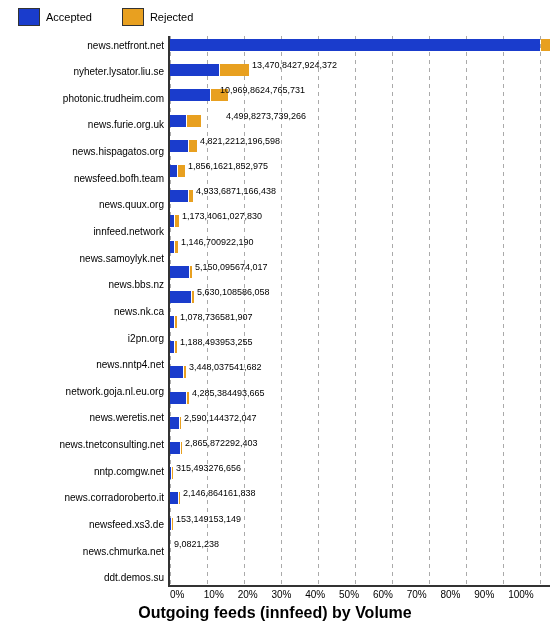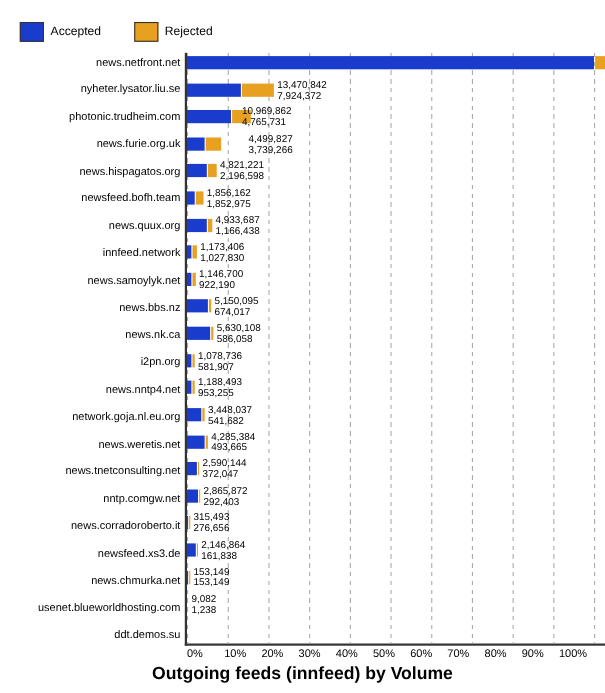--- a/index.html
+++ b/index.html
@@ -7,21 +7,21 @@
       background: #ffffff;
       font-family: Arial, sans-serif;
       font-size: 11px;
       width: 550px;
       height: 630px;
       overflow: hidden;
     }
     .chart-container {
       width: 550px;
       height: 630px;
-      padding: 20px 8px 8px 8px;
+      padding: 8px 8px 8px 8px;
       display: flex;
       flex-direction: column;
     }
     .legend {
       display: flex;
       flex-direction: row;
       gap: 30px;
       margin-bottom: 10px;
       margin-left: 10px;
       align-items: center;
@@ -103,21 +103,21 @@
       flex-shrink: 0;
     }
     .bar-values {
       position: absolute;
       left: 100%;
       white-space: nowrap;
       font-size: 9px;
       line-height: 1.1;
       top: 0;
       display: flex;
-      flex-direction: column;
+      flex-direction: row;
     }
     .val-accepted { color: #000; }
     .val-rejected { color: #000; }
     .x-axis-labels {
       display: flex;
       flex-direction: row;
       margin-left: 162px;
       font-size: 10px;
       margin-top: 2px;
     }
@@ -164,21 +164,20 @@
         <div class="y-label">news.nk.ca</div>
         <div class="y-label">i2pn.org</div>
         <div class="y-label">news.nntp4.net</div>
         <div class="y-label">network.goja.nl.eu.org</div>
         <div class="y-label">news.weretis.net</div>
         <div class="y-label">news.tnetconsulting.net</div>
         <div class="y-label">nntp.comgw.net</div>
         <div class="y-label">news.corradoroberto.it</div>
         <div class="y-label">newsfeed.xs3.de</div>
         <div class="y-label">news.chmurka.net</div>
-        <div class="y-label">usenet.blueworldhosting.com</div>
         <div class="y-label">ddt.demos.su</div>
       </div>
 
     <div class="bars-area" id="bars-area">
 
       <div class="grid-lines" id="grid-lines">
           <div class="grid-line" style="left: 0px;"></div>
           <div class="grid-line" style="left: 37px;"></div>
           <div class="grid-line" style="left: 74px;"></div>
           <div class="grid-line" style="left: 111px;"></div>

